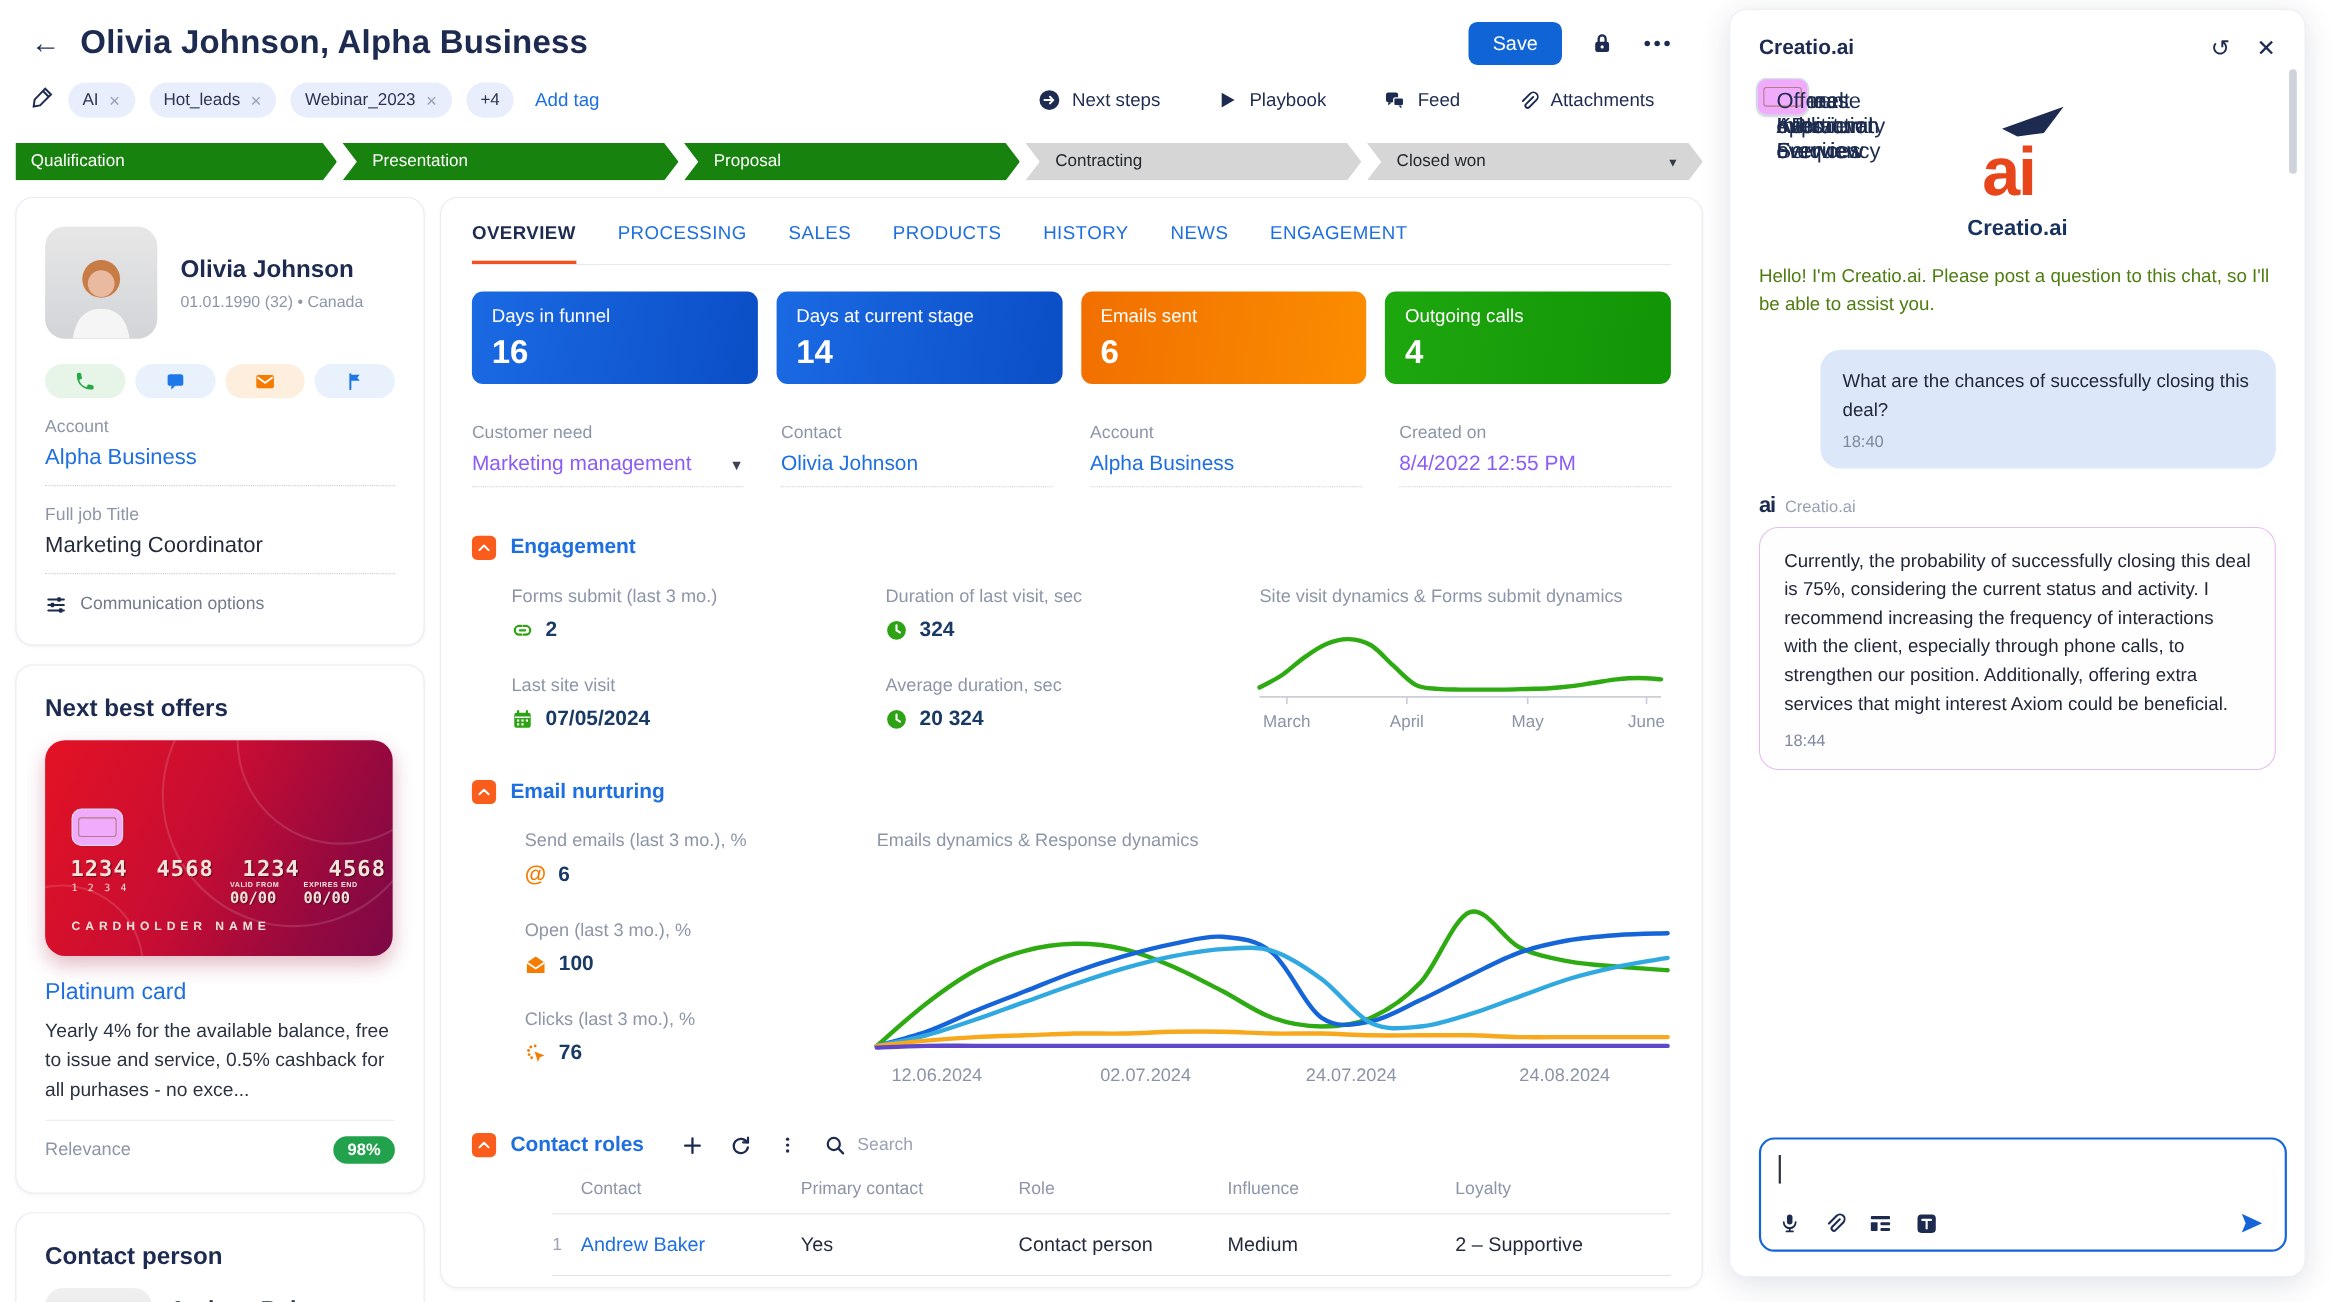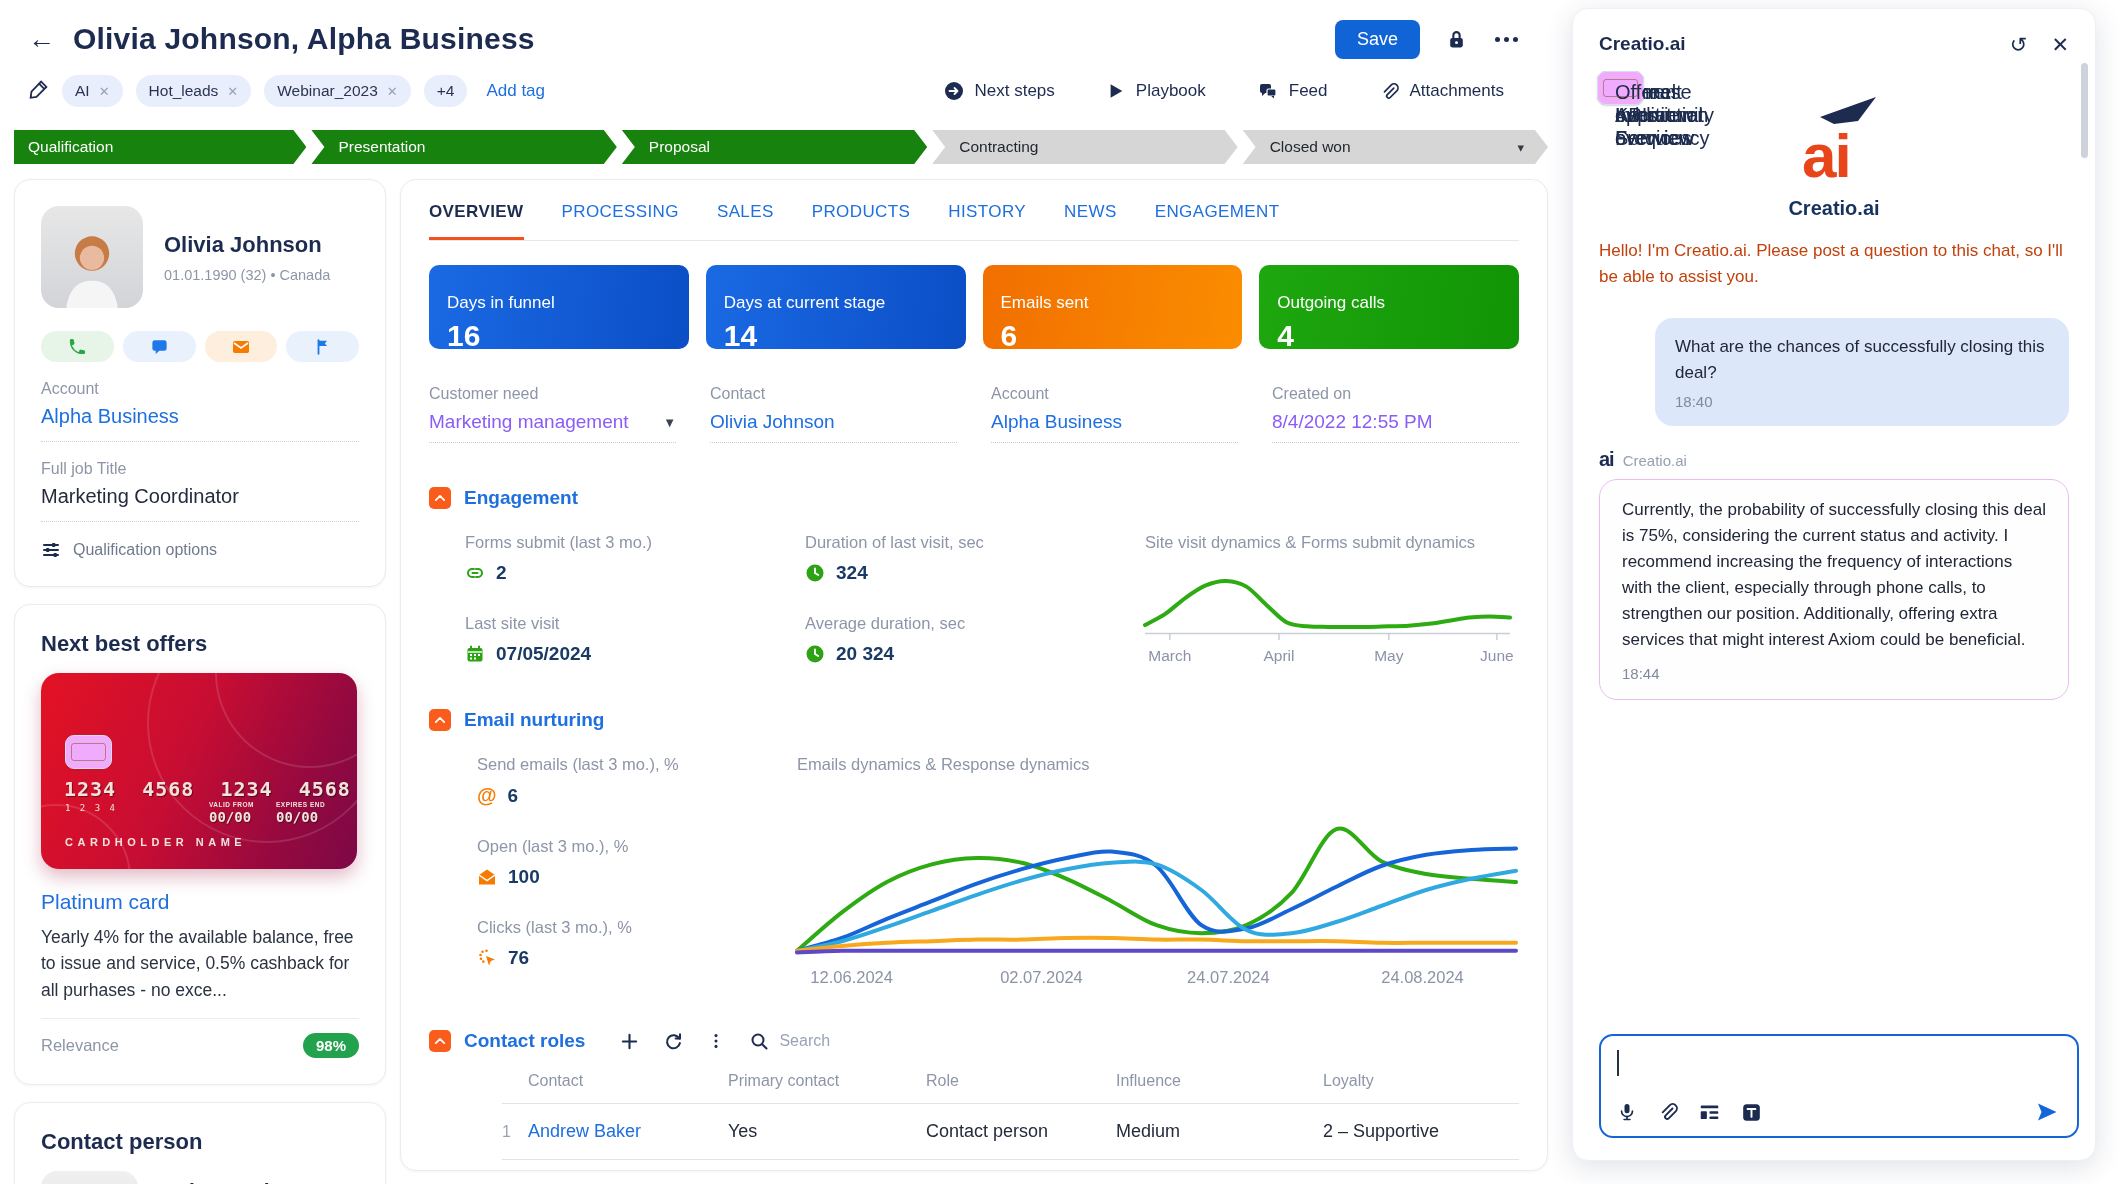--- a/index.html
+++ b/index.html
@@ -96,21 +96,21 @@
   
   .main-card { flex:1; border:1px solid #e8ecf3; border-radius:16px; background:#fff;
     box-shadow:0 1px 3px rgba(20,30,60,.05); padding:0 28px; height:992px; overflow:hidden; }
   .tabs { display:flex; gap:38px; padding-top:22px; border-bottom:1px solid #e4e9f1; }
   .tab { font-size:17px; letter-spacing:.4px; color:#1e6fe0; padding-bottom:15px; cursor:pointer;
     border-bottom:3px solid transparent; font-weight:500; }
   .tab.active { color:#1d2b50; font-weight:700; border-bottom-color:#f4511e; }
 
   .metrics { display:flex; gap:17px; margin-top:24px; }
   .metric { flex:1; height:84px; border-radius:10px; padding:13px 18px; color:#fff; cursor:default; }
-  .metric .m-label { font-size:17px; font-weight:500;margin-top:15px; }
+  .metric .m-label { font-size:17px; font-weight:500; }
   .metric .m-value { font-size:30px; font-weight:700; margin-top:6px; }
   .metric.blue { background:linear-gradient(98deg,#1a6ae4 0%,#0b4ec6 100%); }
   .metric.orange { background:linear-gradient(98deg,#f16f00 0%,#fb8d00 100%); }
   .metric.green { background:linear-gradient(98deg,#1ea70f 0%,#119405 100%); }
 
   .fields { display:flex; margin-top:36px; }
   .fcol { flex:1; margin-right:34px; }
   .fcol:last-child { margin-right:0; }
   .f-label { font-size:16px; color:#8d95a8; }
   .f-valrow { display:flex; align-items:center; margin-top:8px; padding-bottom:9px; border-bottom:1px dotted #c6ccd9; }
@@ -156,21 +156,21 @@
   .ai-panel { position:absolute; left:1572px; top:8px; width:524px; height:1153px; background:#fff;
     border:1px solid #edf0f5; border-radius:16px; box-shadow:0 6px 28px rgba(25,39,80,.14); padding:0 26px; }
   .ai-head { display:flex; align-items:center; padding-top:24px; }
   .ai-head-title { font-size:19px; font-weight:600; color:#1d2b50; }
   .ai-head-acts { margin-left:auto; display:flex; align-items:center; gap:24px; }
   .undo-g, .close-g { font-size:21px; color:#1d2b50; cursor:pointer; line-height:1; }
   .scrollthumb { position:absolute; right:7px; top:54px; width:7px; height:95px; border-radius:4px; background:#cdd2db; }
 
   .logo-wrap { display:flex; justify-content:center; margin-top:34px; }
   .ai-name { text-align:center; font-size:20px; font-weight:600; color:#17325e; margin-top:12px; }
-  .greeting { font-size:17px; color:#c2410c; line-height:1.5; margin-top:18px; }
+  .greeting { font-size:17px; color:#4d7c0f; line-height:1.5; margin-top:18px; }
   .chips { display:flex; flex-wrap:wrap; gap:13px; margin-top:20px; }
   .chips.colstack { flex-direction:column; align-items:flex-start; margin-top:18px; }
   .chip { padding:9px 17px; border:1px solid #d8deea; border-radius:9px; background:#f0abfc;
     color:#1d2c4e; font-size:20px; cursor:pointer; box-shadow:0 1px 2px rgba(20,30,60,.04); }
 
   .user-bubble { margin:9px 0 0 56px; background:#dce8fa; border-radius:18px; padding:16px 20px; }
   .user-bubble .msg { font-size:17px; color:#212738; line-height:1.5; }
   .msg-time { text-align:left; font-size:15px; color:#808a9d; margin-top:8px; }
   .ai-sender { display:flex; align-items:baseline; gap:9px; margin-top:22px; }
   .mini-logo { font-size:20px; font-weight:800; color:#1d2b50; letter-spacing:-1px; }
@@ -337,21 +337,21 @@
             <div class="fld-label">Full job Title</div>
             <div class="fld-val">Marketing Coordinator</div>
           </div>
           <div class="comm-row">
             <svg width="20" height="20" viewBox="0 0 20 20" stroke="#1d2b50" stroke-width="2" stroke-linecap="round">
                 <path d="M3 5h14M3 10h14M3 15h14"></path>
                 <rect x="11" y="3" width="3.4" height="4" rx="1" fill="#1d2b50" stroke="none"></rect>
                 <rect x="5" y="8" width="3.4" height="4" rx="1" fill="#1d2b50" stroke="none"></rect>
                 <rect x="12.5" y="13" width="3.4" height="4" rx="1" fill="#1d2b50" stroke="none"></rect>
               </svg>
-            <span>Qualification options</span>
+            <span>Communication options</span>
           </div>
         </div>
 
         <div class="card">
           <div class="card-title">Next best offers</div>
           <div class="creditcard">
             <div class="ring r1"></div>
               <div class="ring r2"></div>
               <div class="ring r3"></div>
             <div class="chip"></div>

